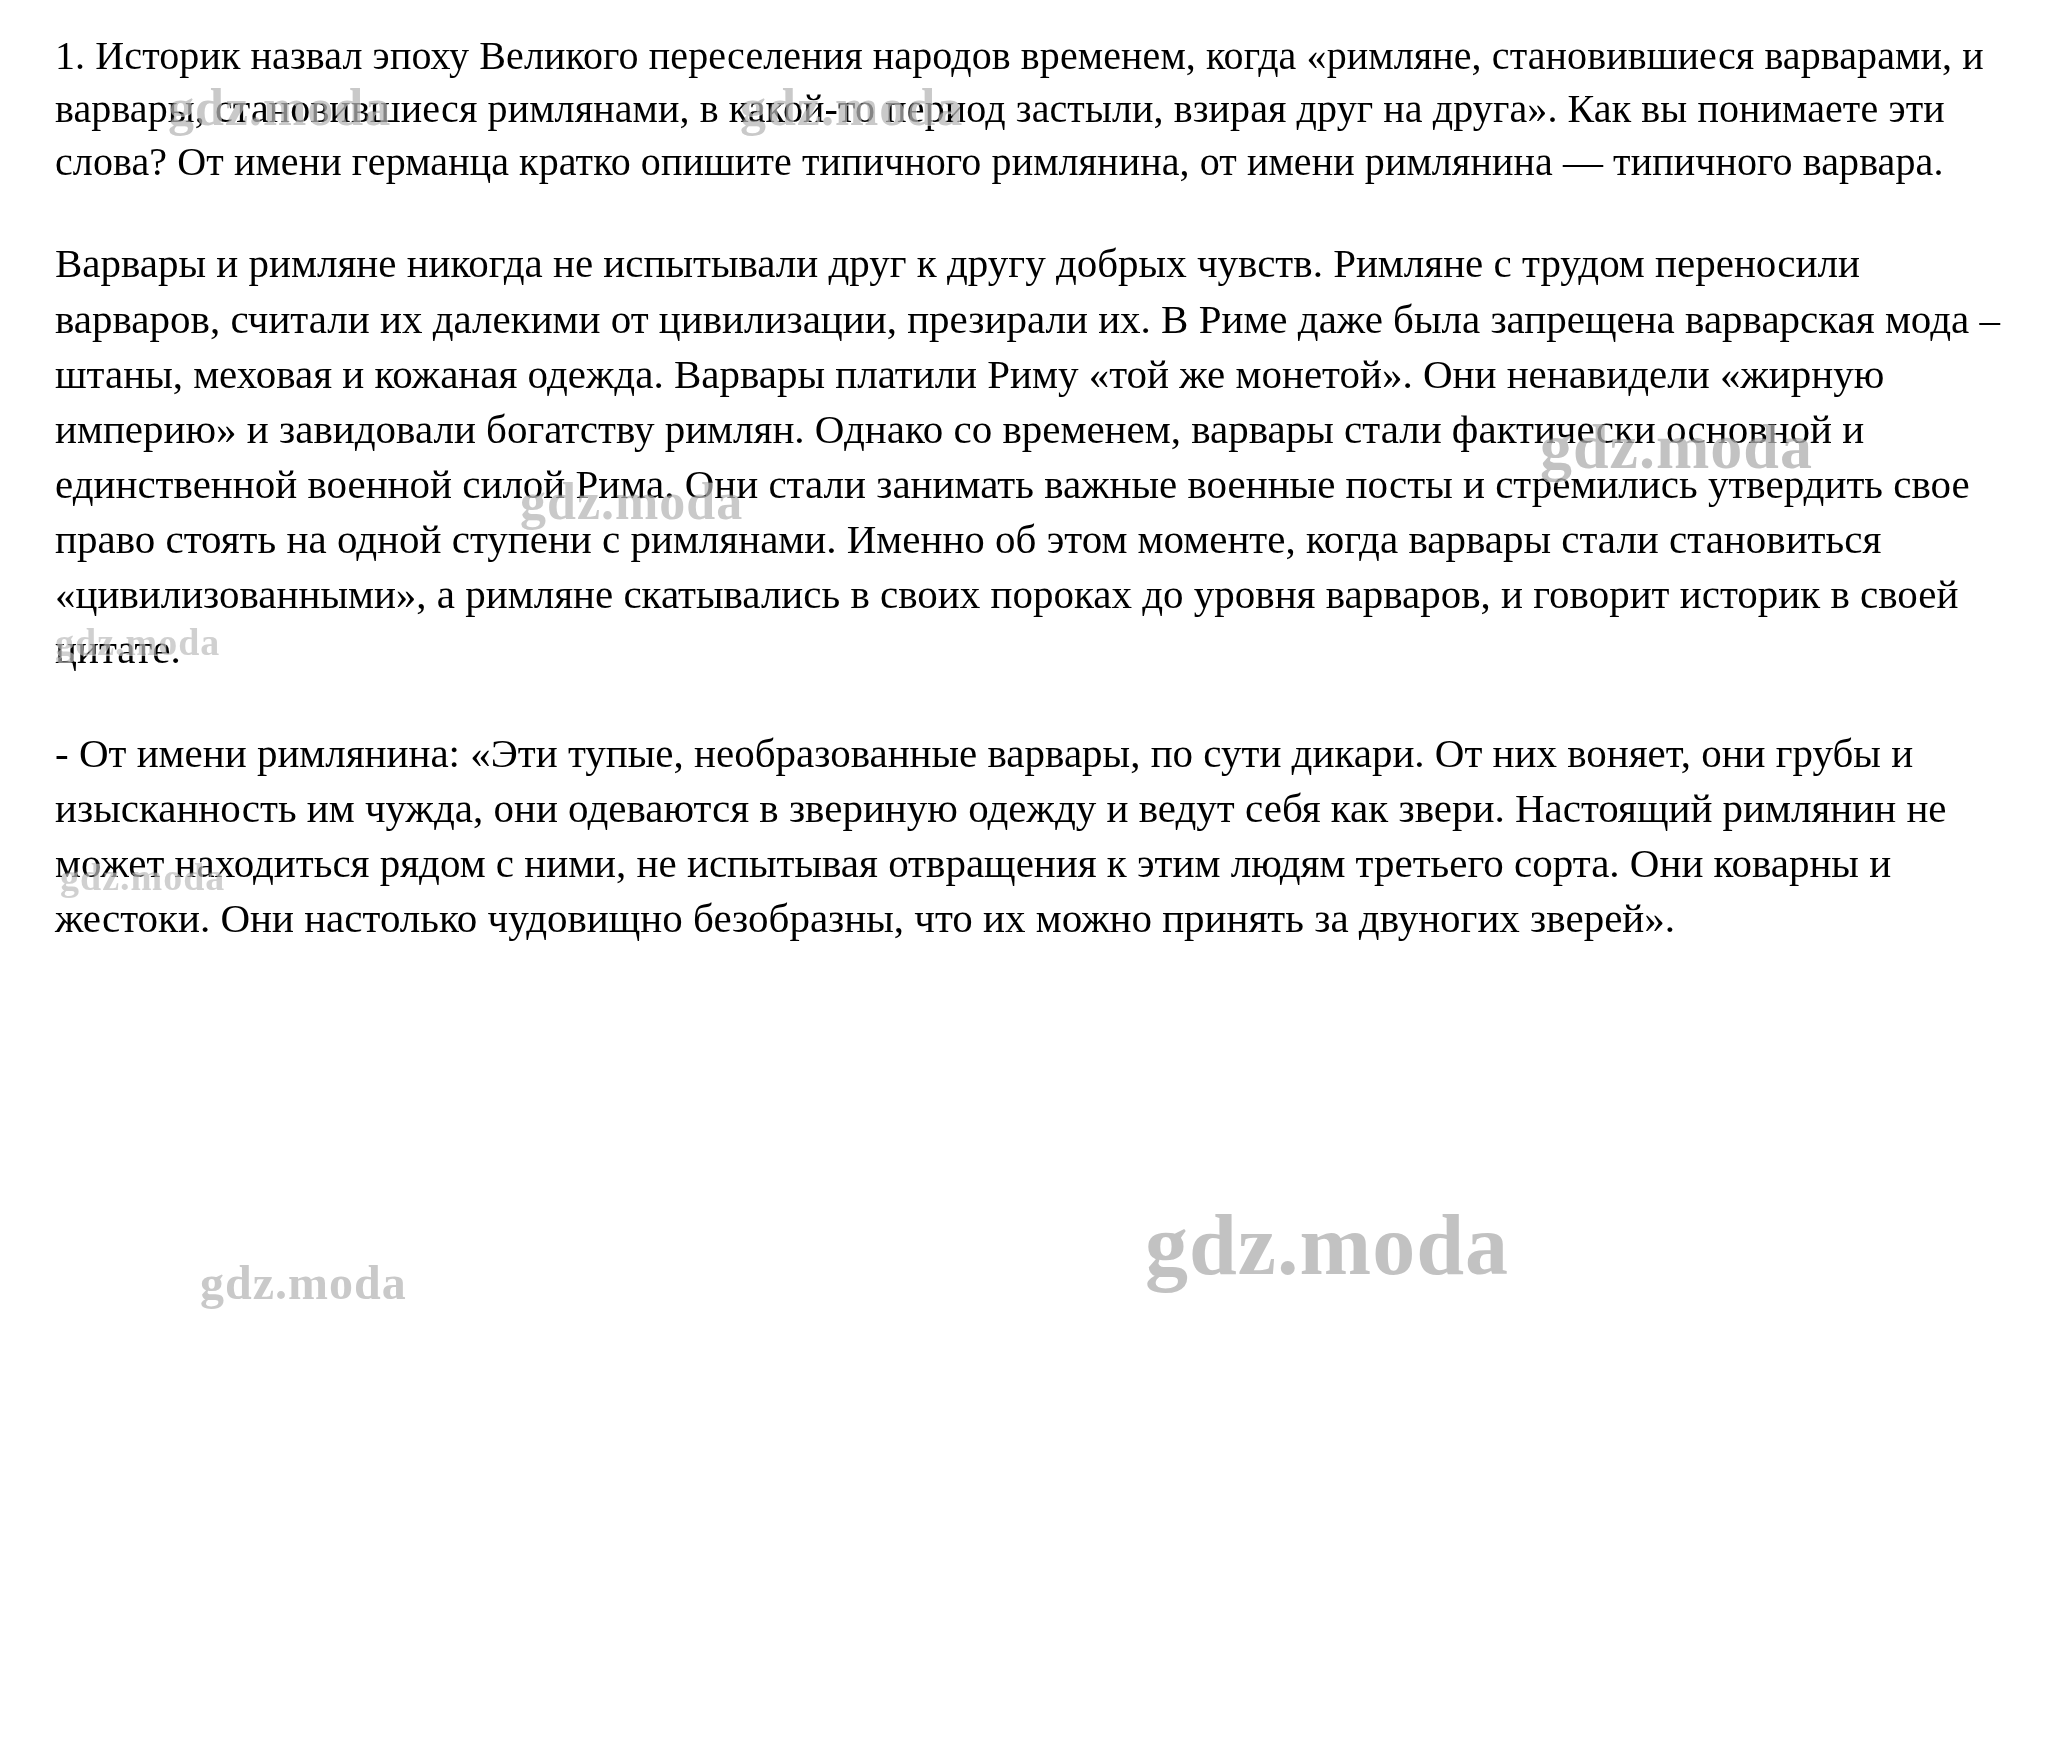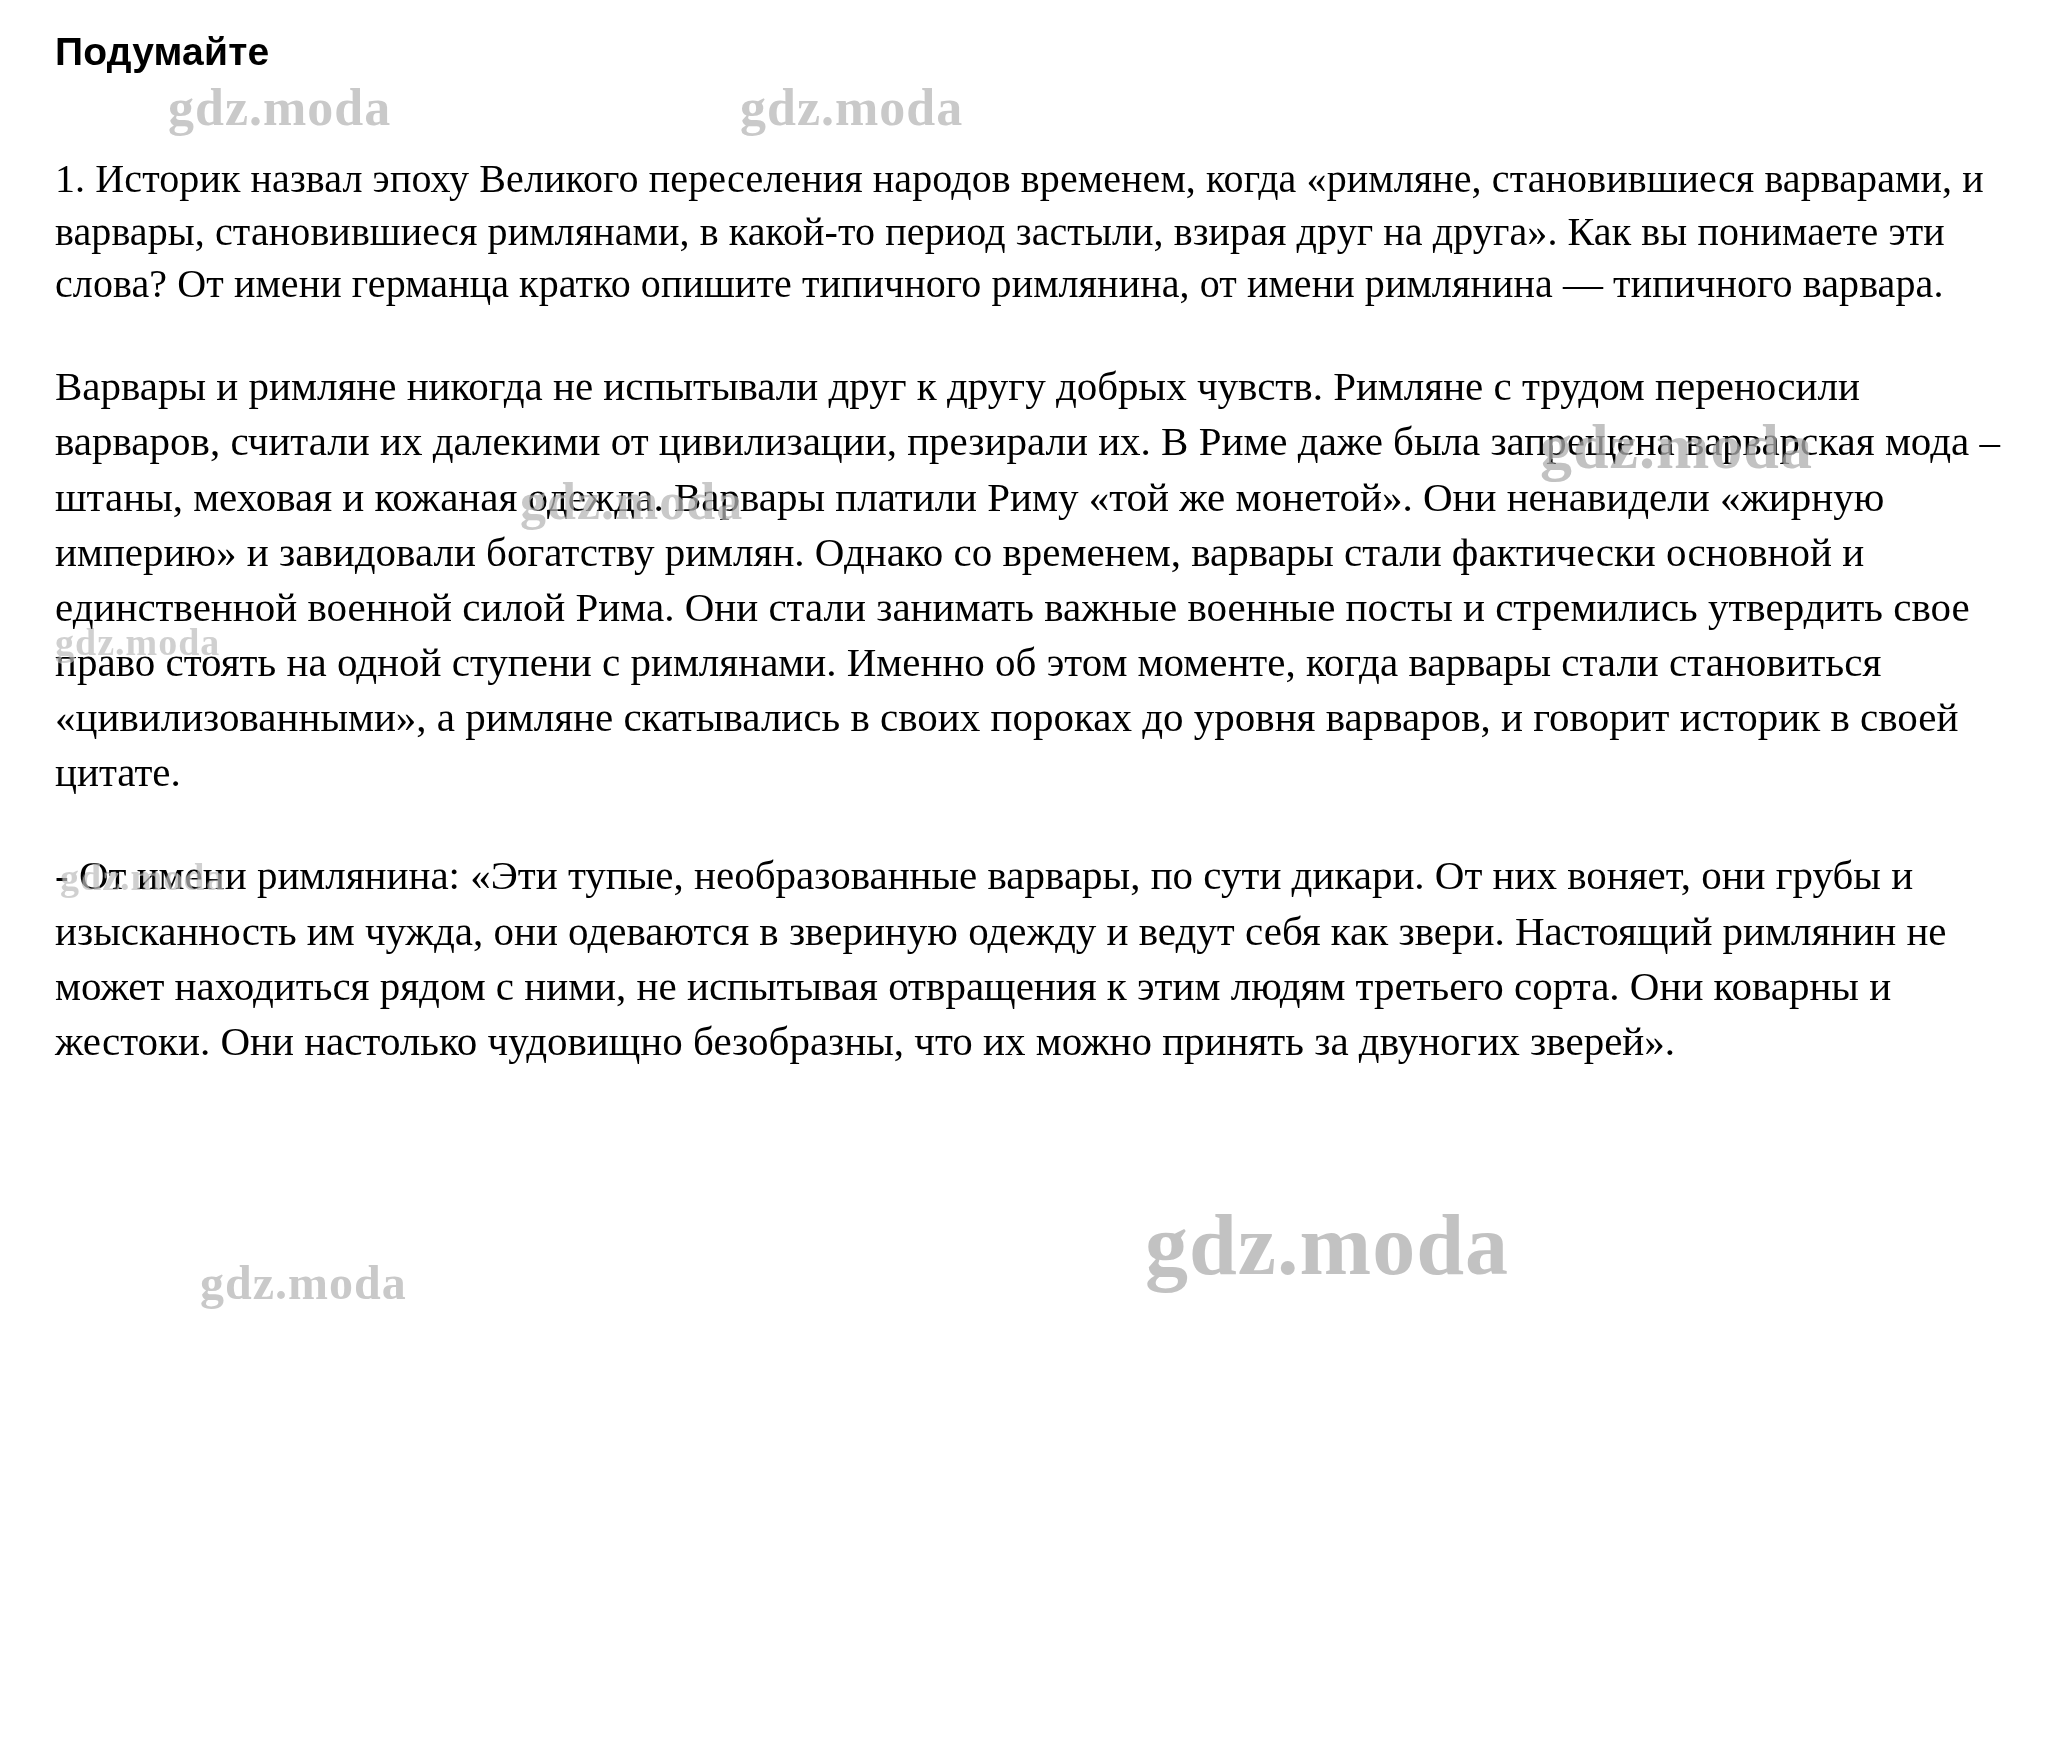--- a/index.html
+++ b/index.html
@@ -65,21 +65,20 @@
   .wm-5 { left: 55px;   top: 620px;  font-size: 38px; color: rgba(120,120,120,0.35);}
   .wm-6 { left: 60px;   top: 855px;  font-size: 38px; color: rgba(120,120,120,0.35);}
   .wm-7 { left: 1145px; top: 1195px; font-size: 86px; color: rgba(120,120,120,0.45); }
   .wm-8 { left: 200px;  top: 1255px; font-size: 48px; }
 </style>
 </head>
 <body>
 
 <div class="page">
 
-  <h1 class="heading">Подумайте</h1>
 
   <p class="question">1. Историк назвал эпоху Великого переселения народов временем, когда «римляне, становившиеся варварами, и варвары, становившиеся римлянами, в какой-то период застыли, взирая друг на друга». Как вы понимаете эти слова? От имени германца кратко опишите типичного римлянина, от имени римлянина — типичного варвара.</p>
 
   <p class="para">Варвары и римляне никогда не испытывали друг к другу добрых чувств. Римляне с трудом переносили варваров, считали их далекими от цивилизации, презирали их. В Риме даже была запрещена варварская мода – штаны, меховая и кожаная одежда. Варвары платили Риму «той же монетой». Они ненавидели «жирную империю» и завидовали богатству римлян. Однако со временем, варвары стали фактически основной и единственной военной силой Рима. Они стали занимать важные военные посты и стремились утвердить свое право стоять на одной ступени с римлянами. Именно об этом моменте, когда варвары стали становиться «цивилизованными», а римляне скатывались в своих пороках до уровня варваров, и говорит историк в своей цитате.</p>
 
   <p class="para last">- От имени римлянина: «Эти тупые, необразованные варвары, по сути дикари. От них воняет, они грубы и изысканность им чужда, они одеваются в звериную одежду и ведут себя как звери. Настоящий римлянин не может находиться рядом с ними, не испытывая отвращения к этим людям третьего сорта. Они коварны и жестоки. Они настолько чудовищно безобразны, что их можно принять за двуногих зверей».</p>
 
   <span class="wm wm-1">gdz.moda</span>
   <span class="wm wm-2">gdz.moda</span>
   <span class="wm wm-3">gdz.moda</span>

